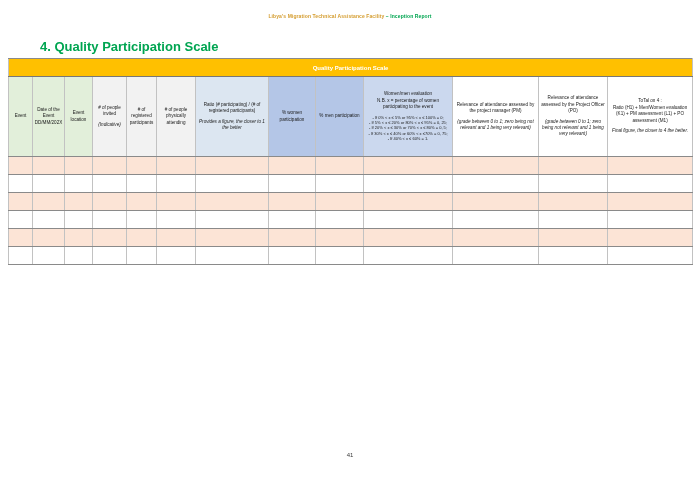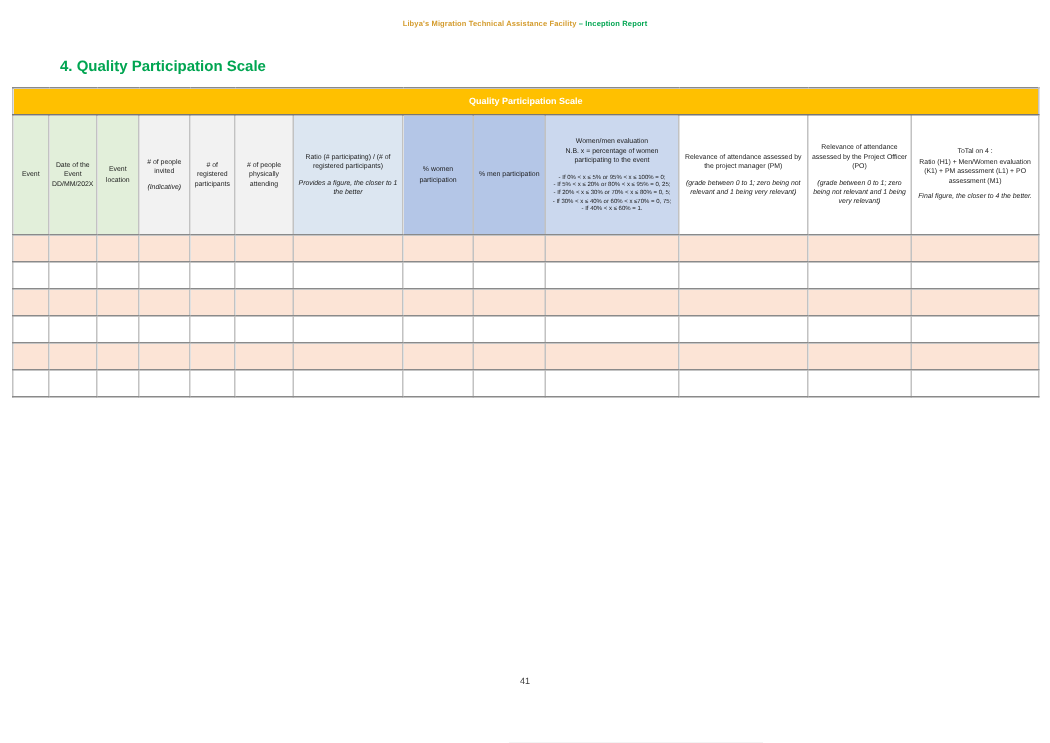--- a/index.html
+++ b/index.html
@@ -8,21 +8,21 @@
     font-family:"Liberation Sans",sans-serif;overflow:hidden;margin:0 auto;
   }
   .doc-header{
     position:absolute;top:13px;left:0;right:0;text-align:center;
     font-size:5px;font-weight:bold;letter-spacing:.1px;
   }
   .gold{color:#D49C2E;}
   .grn{color:#00A551;}
   .section-heading{
     position:absolute;top:39px;left:40px;
-    font-size:10px;font-weight:bold;color:#00A551;
+    font-size:13px;font-weight:bold;color:#00A551;
   }
   table.qtable{
     position:absolute;top:58px;left:8px;width:684px;
     border-collapse:collapse;table-layout:fixed;
     border:1.5px solid #555555;
   }
   .qtable th,.qtable td{
     border-left:1px solid #c2c2c2;border-right:1px solid #c2c2c2;
     border-top:1px solid #8a8a8a;border-bottom:1px solid #8a8a8a;
     padding:0;overflow:hidden;

